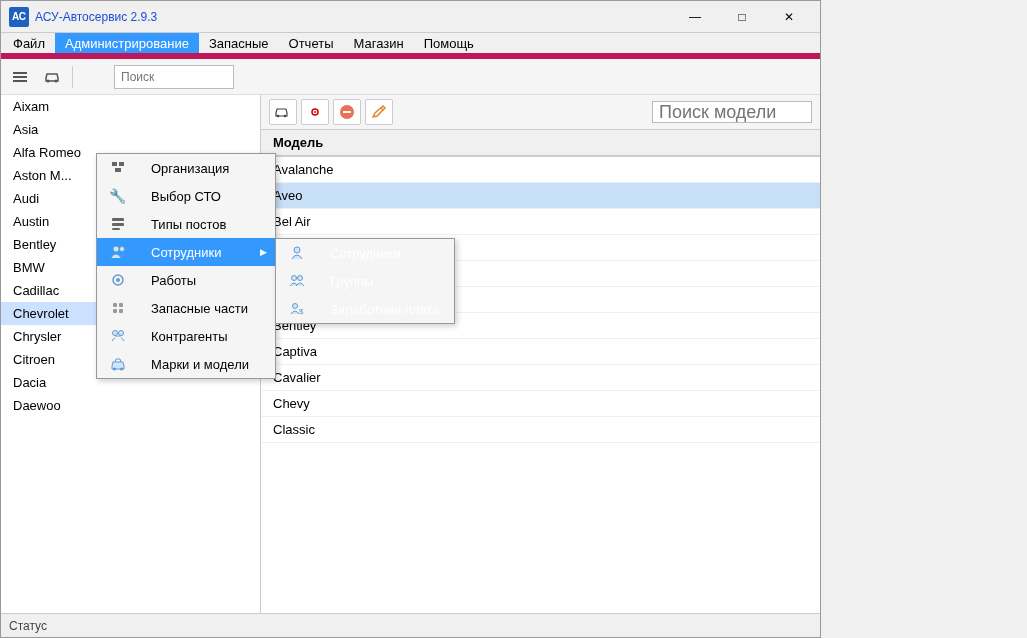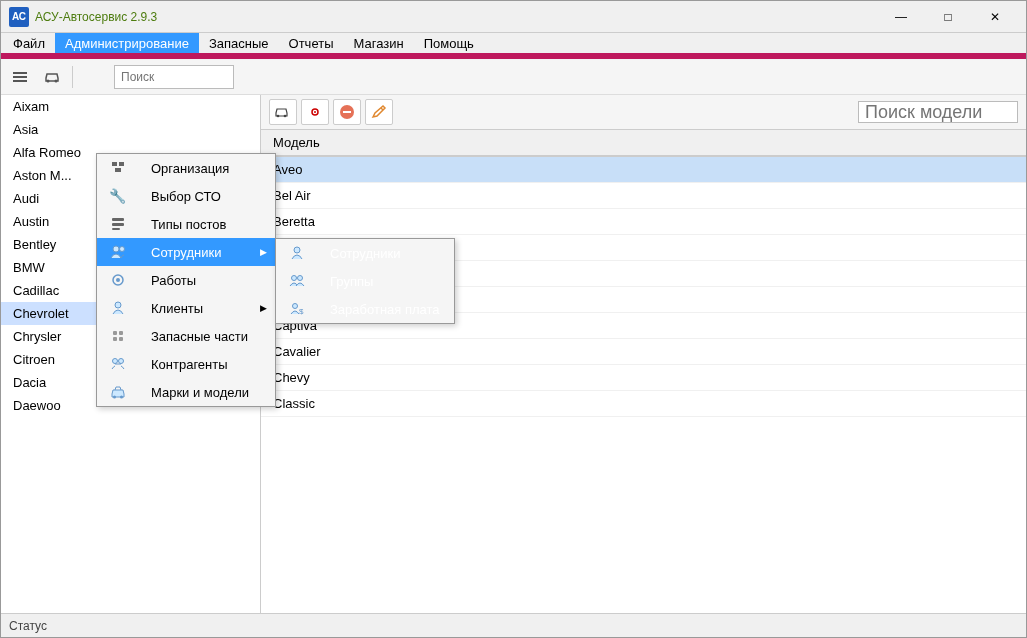--- a/index.html
+++ b/index.html
@@ -7,21 +7,21 @@
       font-family: 'Segoe UI', Tahoma, Geneva, Verdana, sans-serif;
       font-size: 13px;
       background: #f0f0f0;
       width: 1027px;
       height: 638px;
       overflow: hidden;
     }
 
     
     .window {
-      width: 1027px;
+      width: 821px;
       height: 638px;
       background: #fff;
       border: 1px solid #999;
       display: flex;
       flex-direction: column;
     }
 
     
     .title-bar {
       background: #f0f0f0;
@@ -41,21 +41,21 @@
       display: flex;
       align-items: center;
       justify-content: center;
       color: white;
       font-size: 10px;
       font-weight: bold;
     }
     .title-bar-text {
       flex: 1;
       font-size: 12px;
-      color: #4d7c0f;
+      color: #1d4ed8;
     }
     .title-bar-controls {
       display: flex;
       gap: 1px;
     }
     .title-bar-btn {
       width: 46px;
       height: 32px;
       border: none;
       background: transparent;
@@ -184,21 +184,21 @@
     }
 
     .models-table {
       flex: 1;
       overflow-y: auto;
     }
     .models-header {
       background: #f0f0f0;
       border-bottom: 2px solid #ccc;
       padding: 5px 12px;
-      font-weight: normal;
+      font-weight: bold;
       font-size: 13px;
       position: sticky;
       top: 0;
     }
     .model-item {
       padding: 5px 12px;
       cursor: pointer;
       font-size: 13px;
       border-bottom: 1px solid #f0f0f0;
     }
@@ -358,20 +358,21 @@
         <button class="right-toolbar-btn">
           <svg width="18" height="18" viewBox="0 0 18 18">
             <path d="M3,14 L5,10 L13,3 L15,5 L7,13 Z" fill="none" stroke="#e08830" stroke-width="1.5"></path>
             <line x1="11" y1="5" x2="13" y2="7" stroke="#e08830" stroke-width="1.5"></line>
           </svg>
         </button>
         <input class="search-model" type="text" placeholder="Поиск модели" style="">
       </div>
       <div class="models-table">
         <div class="models-header">Модель</div>
+        <div class="model-item">Avalanche</div>
         <div class="model-item selected">Aveo</div>
         <div class="model-item">Bel Air</div>
         <div class="model-item">Beretta</div>
         <div class="model-item">Blazer</div>
         <div class="model-item">Camaro</div>
         <div class="model-item">Bentley</div>
         <div class="model-item">Captiva</div>
         <div class="model-item">Cavalier</div>
         <div class="model-item">Chevy</div>
         <div class="model-item">Classic</div>
@@ -449,29 +450,20 @@
       </div>
       <div class="dropdown-item">
         <span class="dropdown-icon">
           <svg width="16" height="16" viewBox="0 0 16 16">
             <circle cx="8" cy="8" r="5" fill="none" stroke="#6699cc" stroke-width="1.5"></circle>
             <circle cx="8" cy="8" r="2" fill="#6699cc"></circle>
           </svg>
         </span>
         <span>Работы</span>
       </div>
-      <div class="dropdown-item has-submenu">
-        <span class="dropdown-icon">
-          <svg width="16" height="16" viewBox="0 0 16 16">
-            <circle cx="8" cy="5" r="3" fill="#cce8ff" stroke="#6699cc" stroke-width="1"></circle>
-            <path d="M3,14 Q5,10 8,10 Q11,10 13,14" fill="#cce8ff" stroke="#6699cc" stroke-width="1"></path>
-          </svg>
-        </span>
-        <span>Клиенты</span>
-      </div>
       <div class="dropdown-item">
         <span class="dropdown-icon">
           <svg width="16" height="16" viewBox="0 0 16 16">
             <rect x="3" y="3" width="4" height="4" fill="#999" rx="1"></rect>
             <rect x="9" y="3" width="4" height="4" fill="#999" rx="1"></rect>
             <rect x="3" y="9" width="4" height="4" fill="#999" rx="1"></rect>
             <rect x="9" y="9" width="4" height="4" fill="#999" rx="1"></rect>
           </svg>
         </span>
         <span>Запасные части</span>

